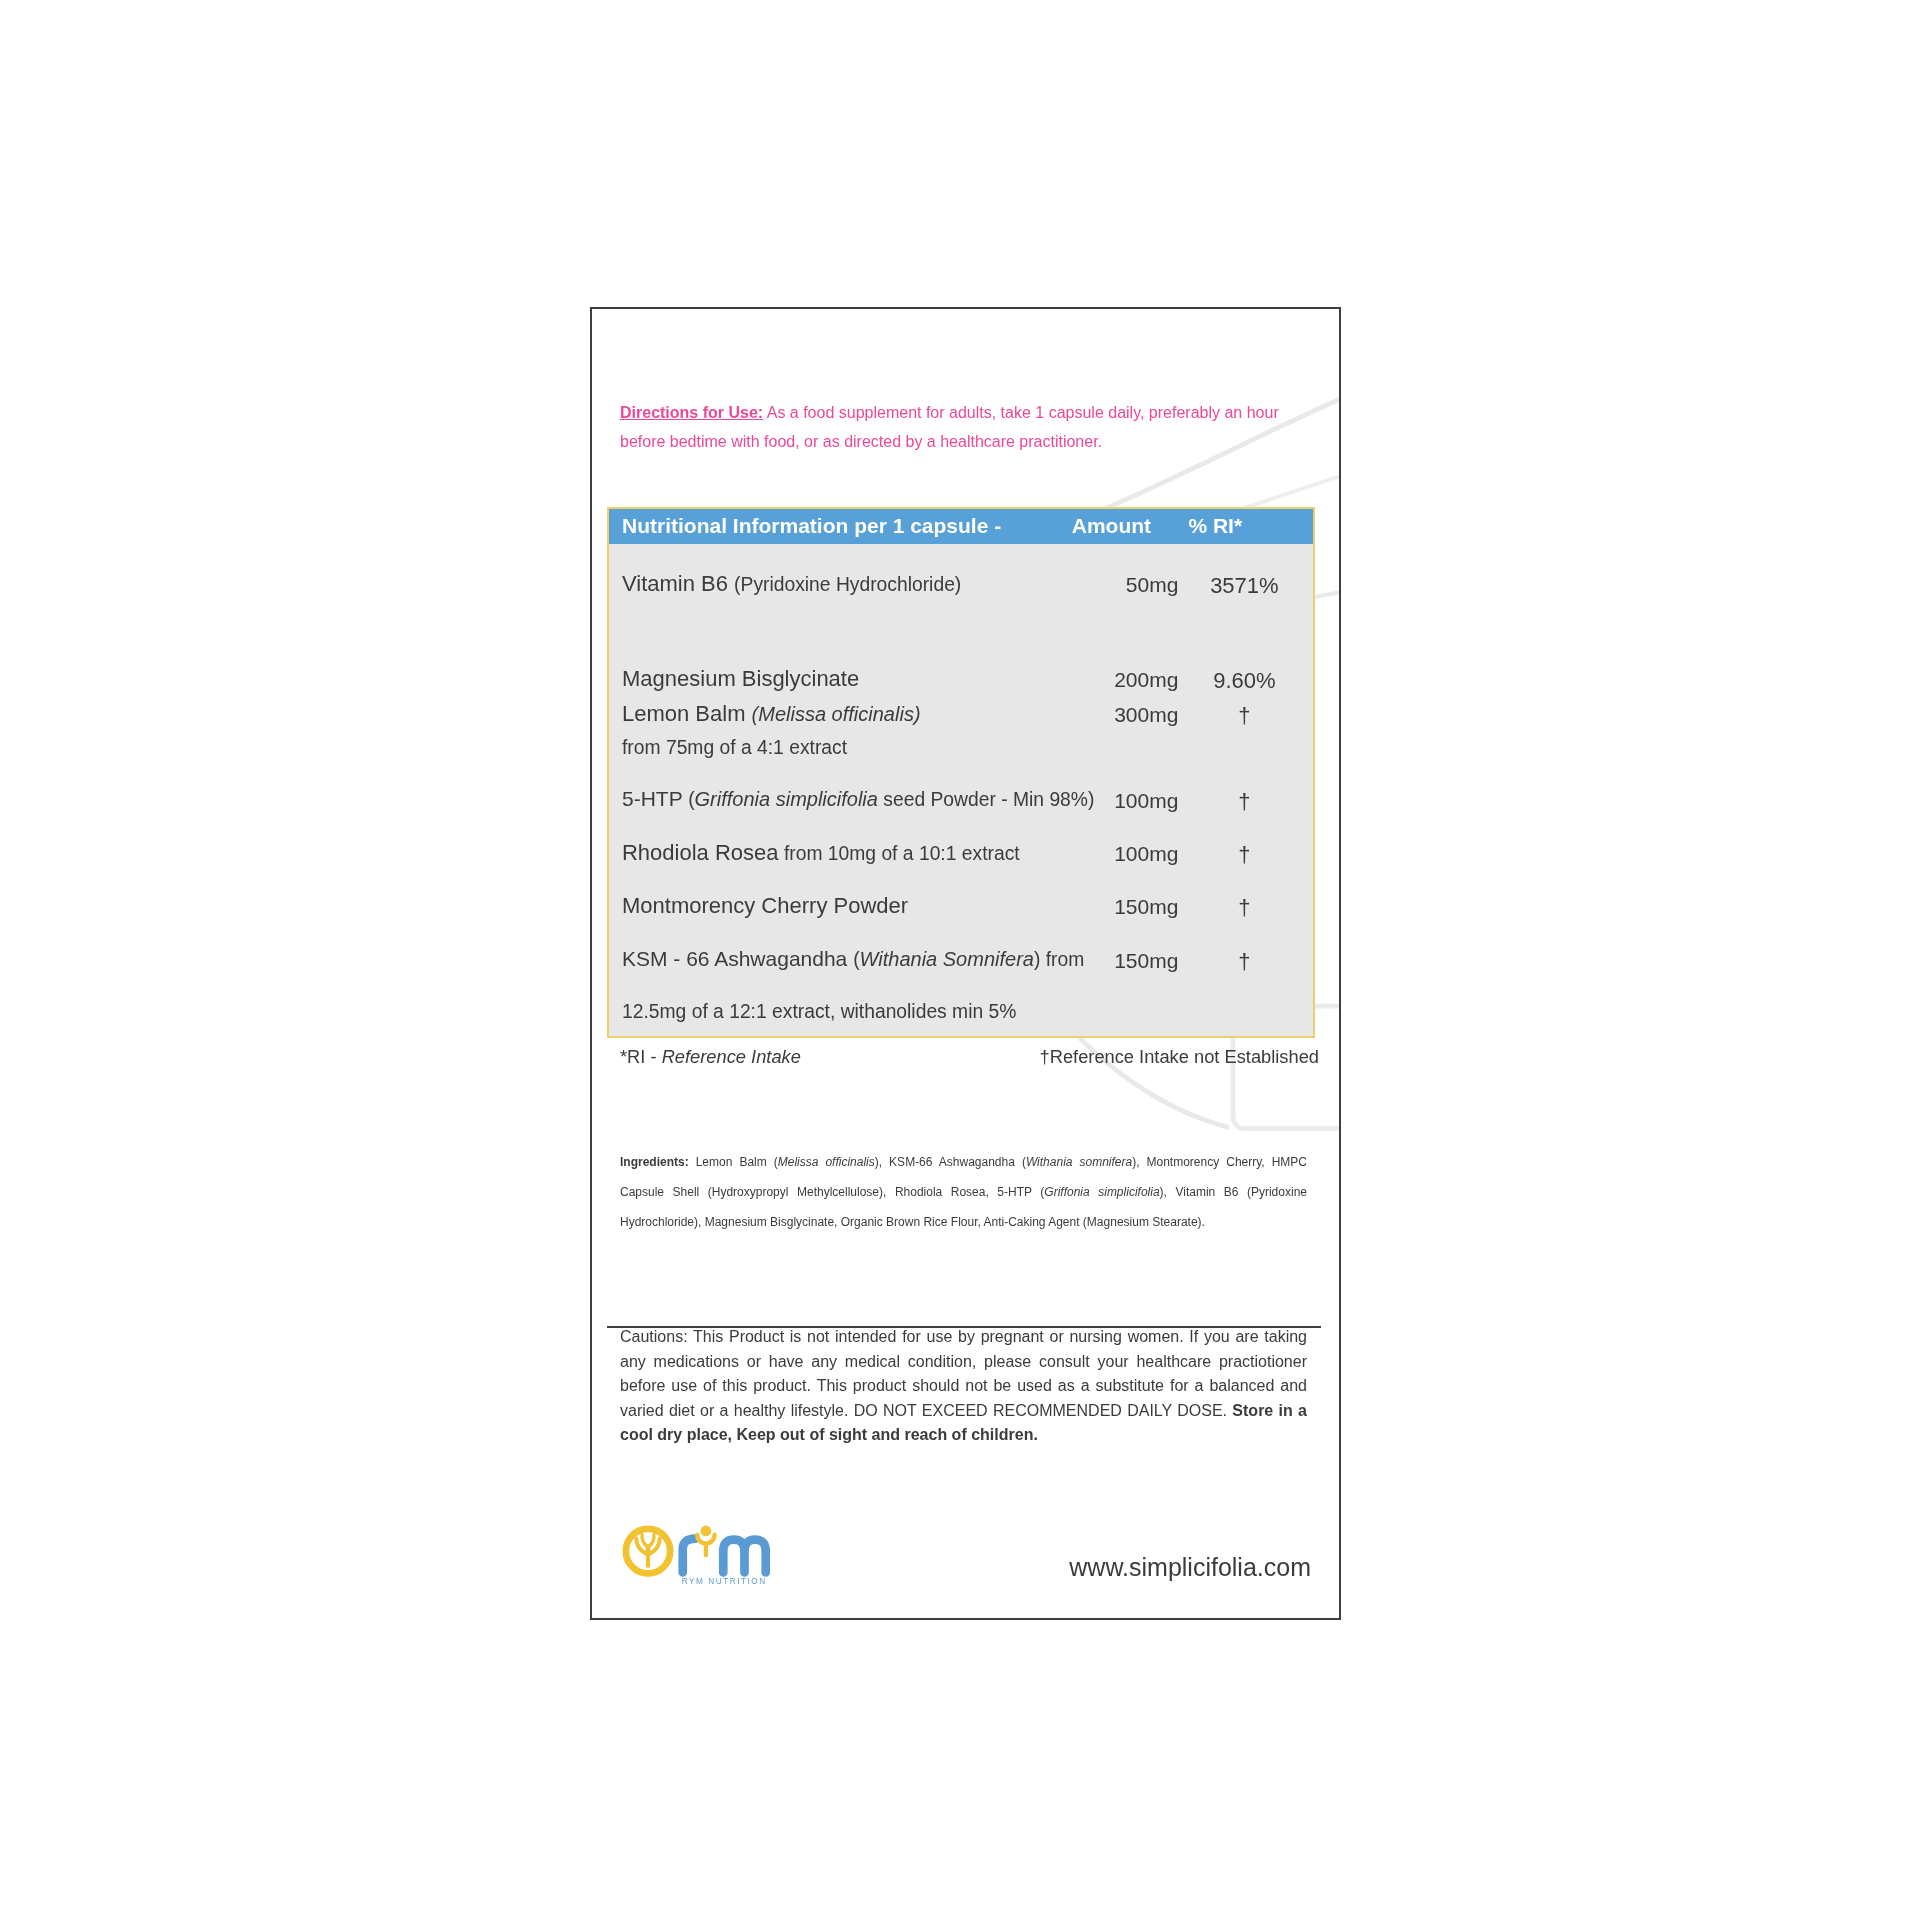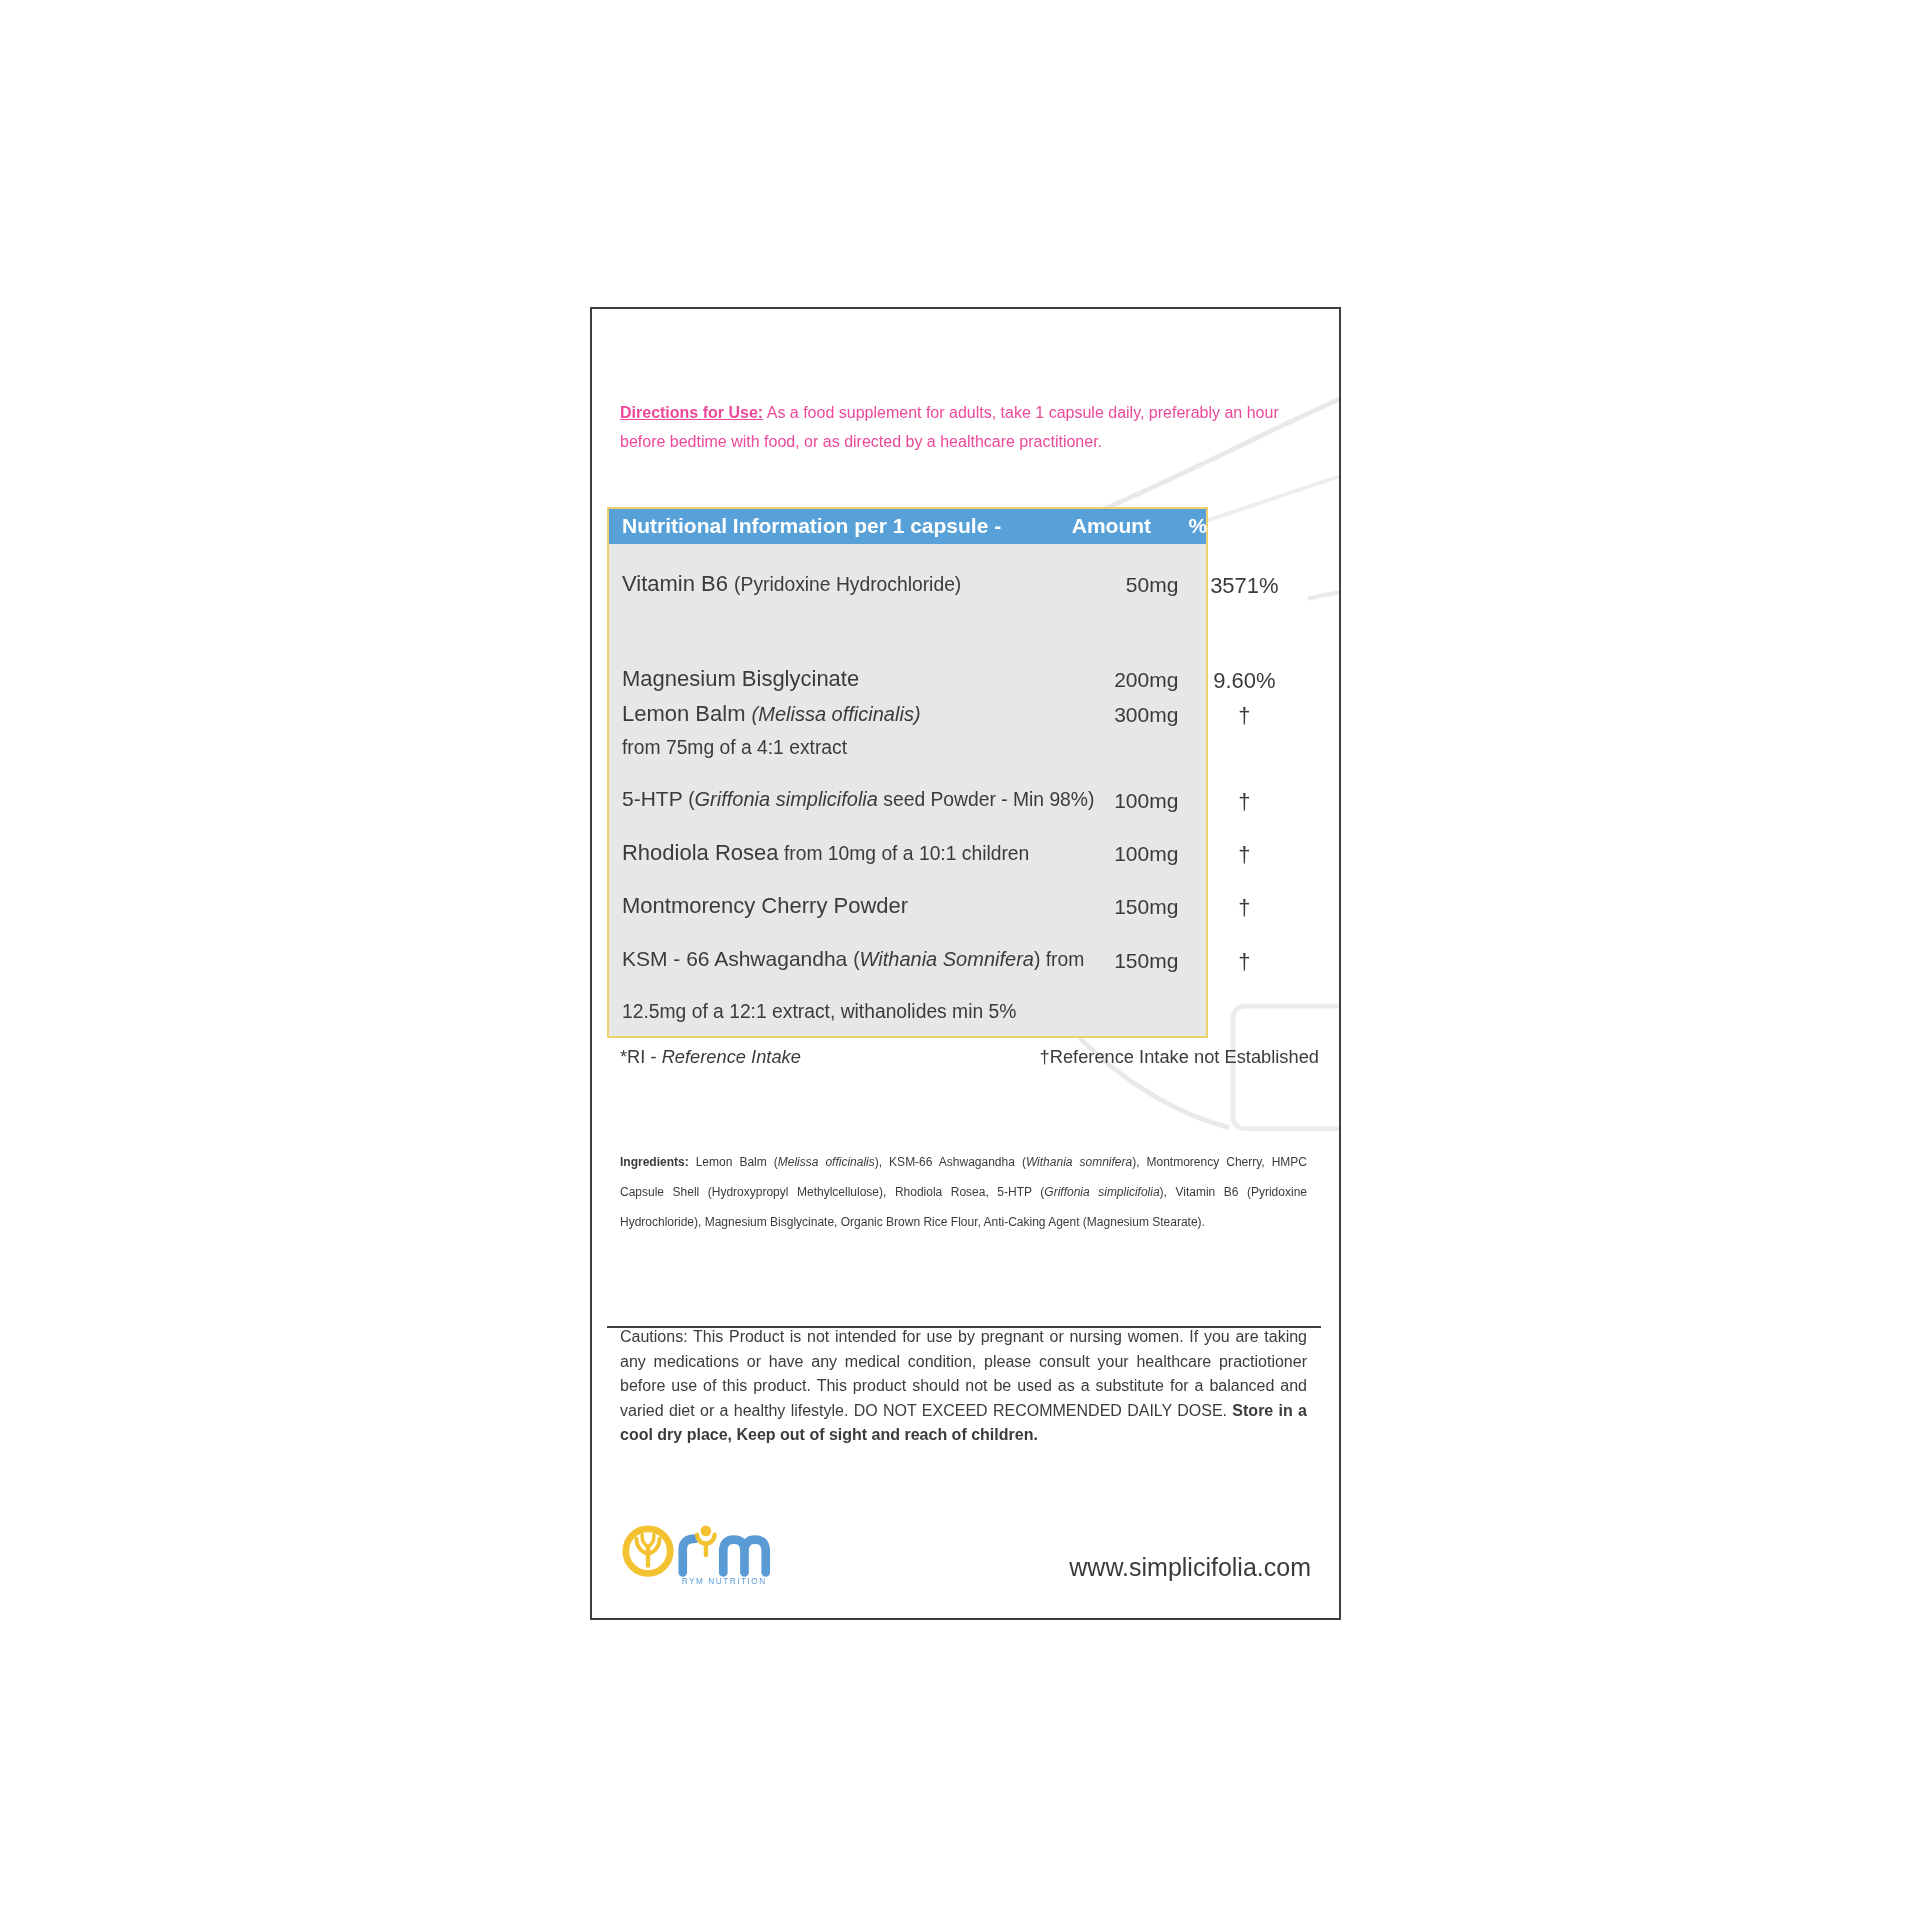--- a/index.html
+++ b/index.html
@@ -16,21 +16,21 @@
   .wm{position:absolute;left:0;top:0;z-index:0;pointer-events:none;}
   .content{position:absolute;left:0;top:0;width:100%;height:100%;z-index:1;}
 
   .directions{
     position:absolute;left:28px;top:73px;width:681px;
     font-size:16px;line-height:29px;color:#ec4899;text-align:left;
   }
   .directions .dir-title{font-weight:bold;text-decoration:underline;}
 
   .ntable{
-    position:absolute;left:15.4px;top:198px;width:601px;height:531px;
+    position:absolute;left:15.4px;top:198px;width:708px;height:531px;
     border:2.9px solid #edd06c;box-sizing:border-box;background:#e7e7e7;
   }
   .ntable-header{
     position:absolute;left:0;top:0;width:100%;height:35px;
     background:#58a1d8;color:#ffffff;font-weight:bold;font-size:21px;
   }
   .ntable-header .h-title{position:absolute;left:12.6px;top:4.8px;white-space:nowrap;}
   .h-amount{position:absolute;left:439px;top:4.8px;width:126px;text-align:center;}
   .h-ri{position:absolute;left:579px;top:4.8px;width:112px;text-align:left;}
 
@@ -118,21 +118,21 @@
         <span class="sub">from 75mg of a 4:1 extract</span>
       </div>
 
       <div class="trow r4">
         <span class="nm"><span>5-HTP </span><span class="small">(</span><span class="ital">Griffonia simplicifolia</span><span class="small"> seed Powder - Min 98%)</span></span>
         <span class="amt">100mg</span>
         <span class="ri">†</span>
       </div>
 
       <div class="trow r5">
-        <span class="nm"><span>Rhodiola Rosea</span><span class="small"> from 10mg of a 10:1 children</span></span>
+        <span class="nm"><span>Rhodiola Rosea</span><span class="small"> from 10mg of a 10:1 extract</span></span>
         <span class="amt">100mg</span>
         <span class="ri">†</span>
       </div>
 
       <div class="trow r6">
         <span class="nm">Montmorency Cherry Powder</span>
         <span class="amt">150mg</span>
         <span class="ri">†</span>
       </div>
 

